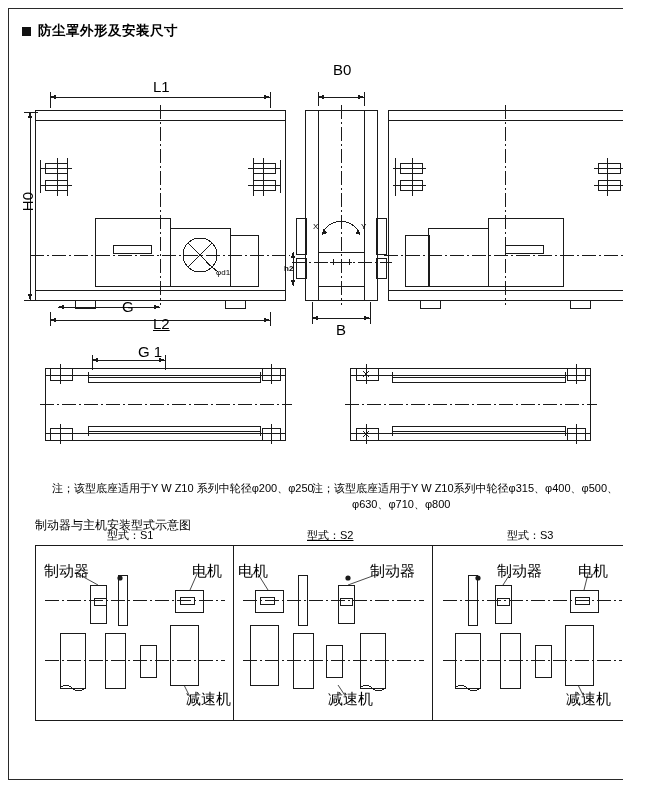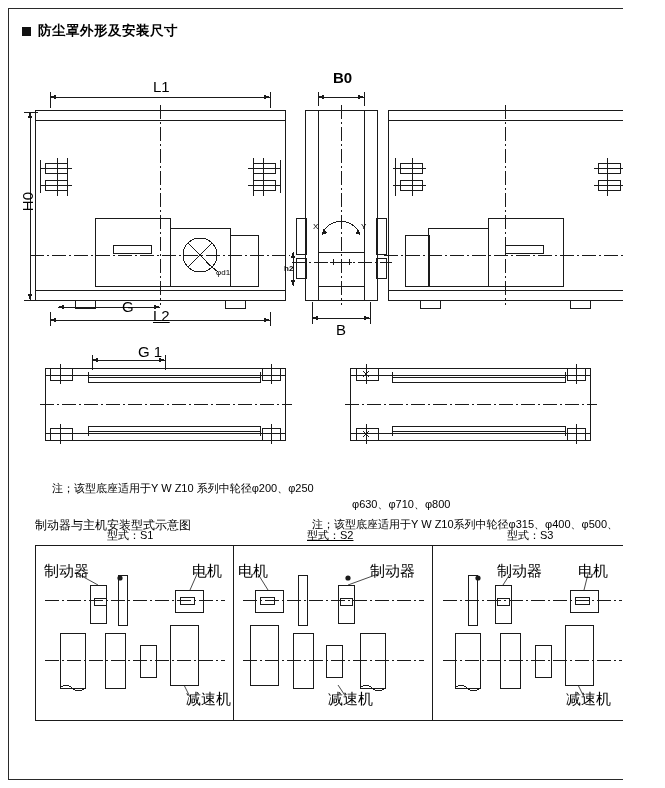--- a/index.html
+++ b/index.html
@@ -338,33 +338,33 @@
       <line x1="584" y1="697" x2="578" y2="685"></line>
     </g>
     <g fill="#1a1a1a" stroke="none">
       <circle cx="120" cy="578" r="2.6"></circle>
       <circle cx="348" cy="578" r="2.6"></circle>
       <circle cx="478" cy="578" r="2.6"></circle>
     </g>
   </svg>
 
   <div class="lbl" style="left:153px; top:79px;">L1</div>
-  <div class="lbl" style="left:153px; top:308px;text-decoration:underline;">L2</div>
+  <div class="lbl" style="left:153px; top:316px;text-decoration:underline;">L2</div>
   <div class="lbl" style="left:122px; top:299px;">G</div>
   <div class="lbl vert" style="left:20px; top:192px;">H0</div>
-  <div class="lbl" style="left:333px; top:70px;font-weight:bold;">B0</div>
+  <div class="lbl" style="left:333px; top:62px;">B0</div>
   <div class="lbl" style="left:336px; top:322px;">B</div>
   <div class="lbl sm" style="left:284px; top:265px;font-weight:bold;">h2</div>
   <div class="lbl sm" style="left:216px; top:269px;">φd1</div>
   <div class="lbl sm" style="left:313px; top:223px;">X</div>
   <div class="lbl sm" style="left:361px; top:223px;">Y</div>
   <div class="lbl" style="left:138px; top:344px;">G 1</div>
 
   <div class="note" style="left:52px; top:480px;">注；该型底座适用于Y W Z10 系列中轮径φ200、φ250</div>
-  <div class="note" style="left:312px; top:480px;margin-top:36px;">注；该型底座适用于Y W Z10系列中轮径φ315、φ400、φ500、</div>
+  <div class="note" style="left:312px; top:480px;">注；该型底座适用于Y W Z10系列中轮径φ315、φ400、φ500、</div>
   <div class="note" style="left:352px; top:496px;">φ630、φ710、φ800</div>
 
   <div class="section-title" style="left:35px; top:517px;">制动器与主机安装型式示意图</div>
 
   <div class="lbl md" style="left:107px; top:530px;">型式：S1</div>
   <div class="lbl md" style="left:307px; top:530px;text-decoration:underline;">型式：S2</div>
   <div class="lbl md" style="left:507px; top:530px;">型式：S3</div>
 
   <div class="lbl" style="left:44px; top:563px;">制动器</div>
   <div class="lbl" style="left:192px; top:563px;">电机</div>

